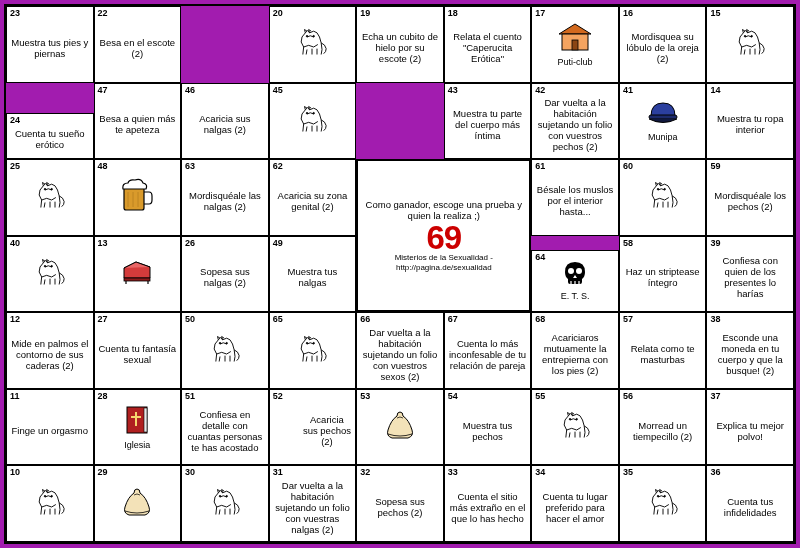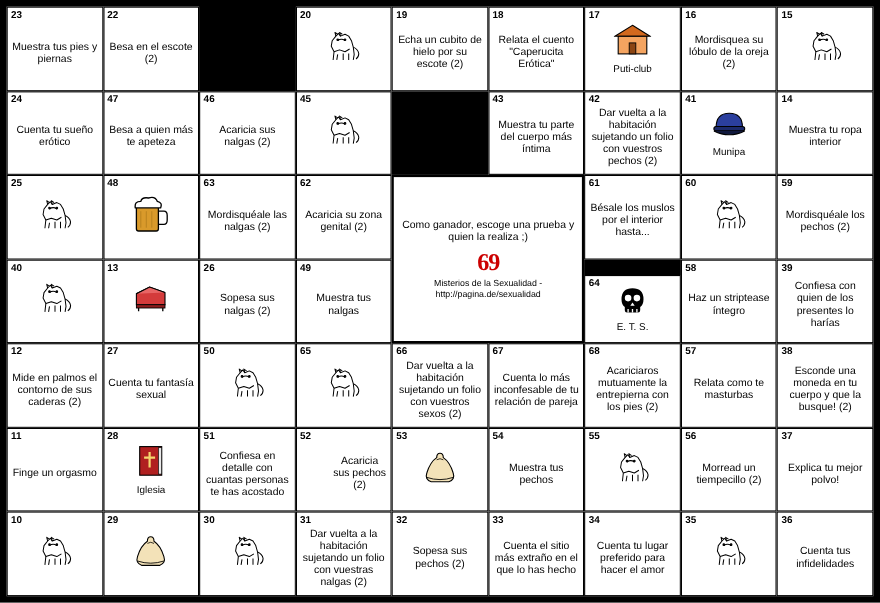--- a/index.html
+++ b/index.html
@@ -7,21 +7,21 @@
     padding: 0;
     background: #ffffff;
   }
   body {
     font-family: "Liberation Sans", sans-serif;
   }
   #board {
     position: relative;
     width: 800px;
     height: 548px;
-    background: #000000;
+    background: #a21caf;
     box-sizing: border-box;
   }
   .grid {
     position: absolute;
     left: 4px;
     top: 4px;
     width: 792px;
     height: 540px;
     display: grid;
     grid-template-columns: repeat(8, 1fr);
@@ -89,22 +89,22 @@
   }
   .center-row {
     display: flex;
     flex-direction: row;
     align-items: center;
     justify-content: center;
     gap: 6px;
     width: 100%;
   }
   .sixtynine {
-    font-family: Liberation Serif, serif;
-    font-size: 22px;
+    font-family: Liberation Sans, sans-serif;
+    font-size: 33px;
     font-weight: bold;
     color: #cc0000;
     line-height: 30px;
     letter-spacing: -1px;
   }
   .center-sub {
     font-size: 8px;
     color: #000;
     line-height: 10px;
     text-align: center;
@@ -186,21 +186,21 @@
               <path d="M13 33 L14 27"></path>
               <path d="M20 33 L20 26"></path>
               <path d="M26 33 L26 26"></path>
               <path d="M14 12 q4 -3 8 0"></path>
               <circle cx="14" cy="11" r="0.9" fill="#000"></circle>
               <circle cx="22" cy="11" r="0.9" fill="#000"></circle>
               <path d="M31 19 q5 2 6 7 q0 4 -3 6"></path>
             </g>
           </svg></span>
       </div>
-      <div class="cell" style="grid-area: 2 / 1;">
+      <div class="cell" style="grid-area: 2 / 1; margin-top: 30px;">
         <span class="num">24</span>
         <div class="txt">Cuenta tu sueño erótico</div>
       </div>
       <div class="cell" style="grid-area: 2 / 2;">
         <span class="num">47</span>
         <div class="txt">Besa a quien más te apeteza</div>
       </div>
       <div class="cell" style="grid-area: 2 / 3;">
         <span class="num">46</span>
         <div class="txt">Acaricia sus nalgas (2)</div>

